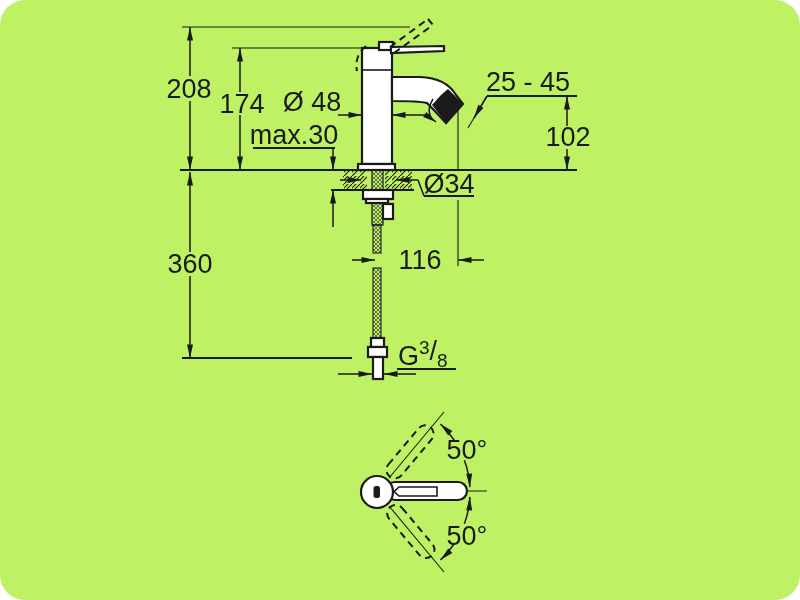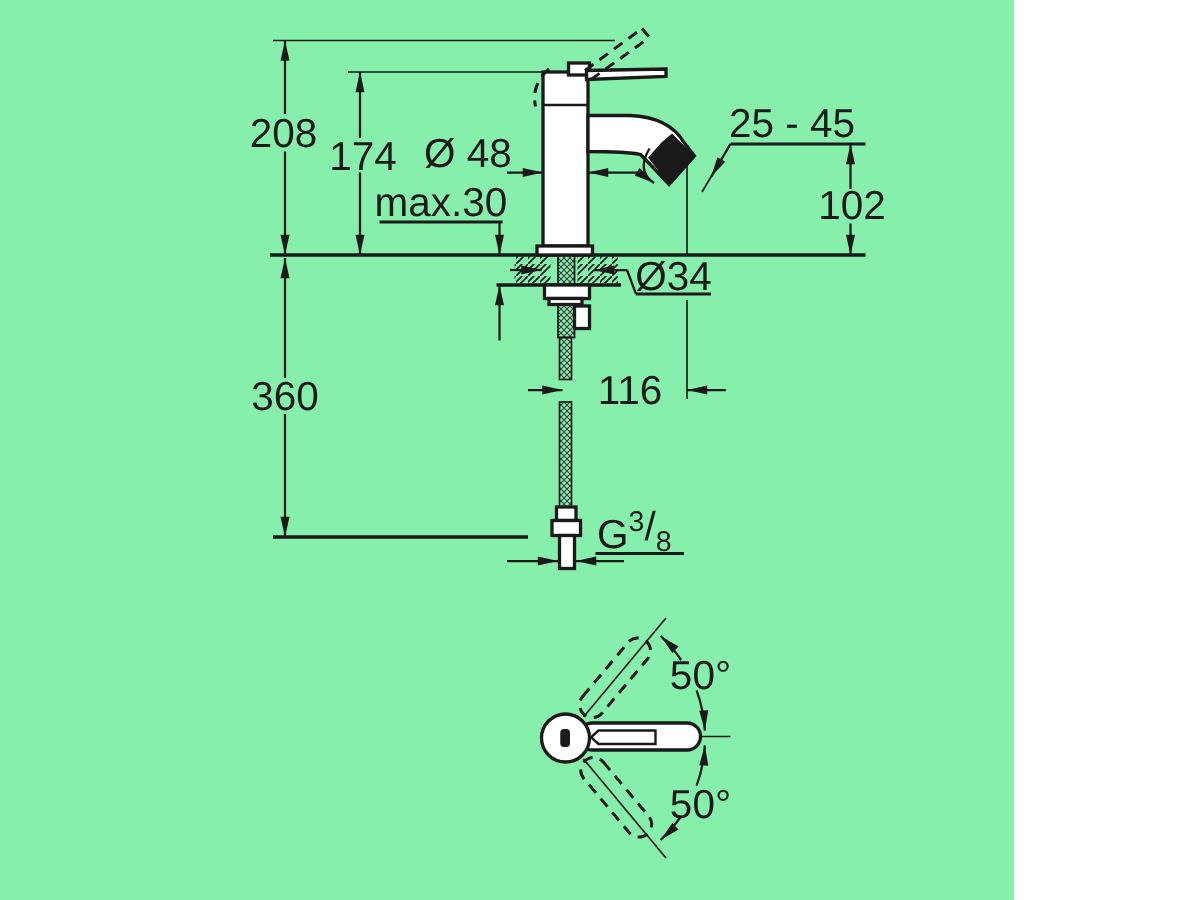--- a/index.html
+++ b/index.html
@@ -1,16 +1,16 @@
 <!DOCTYPE html>
 <html><head>
 <meta charset="utf-8">
 <style>
   html,body{margin:0;padding:0;background:#ffffff;}
-  .stage{width:676px;height:600px;position:relative;background:#86efac;overflow:hidden;}
+  .stage{width:800px;height:600px;position:relative;background:#bef264;overflow:hidden;border-radius:25px;}
   svg{display:block;}
   .main{stroke:#1a1a1a;stroke-width:2.2;fill:none;}
   .mainf{stroke:#1a1a1a;stroke-width:2.2;fill:#ffffff;}
   .med{stroke:#1a1a1a;stroke-width:1.6;fill:none;}
   .dim{stroke:#1a1a1a;stroke-width:1.5;fill:none;}
   .thin{stroke:#1a1a1a;stroke-width:1.1;fill:none;}
   .under{stroke:#1a1a1a;stroke-width:1.9;fill:none;}
   .dashed{stroke:#1a1a1a;stroke-width:2;fill:none;stroke-dasharray:7 5;}
   .lbl{font-family:"Liberation Sans","DejaVu Sans",sans-serif;font-size:27px;fill:#1a1a1a;}
   .lbl-sm{font-family:"Liberation Sans","DejaVu Sans",sans-serif;font-size:19px;fill:#1a1a1a;}

